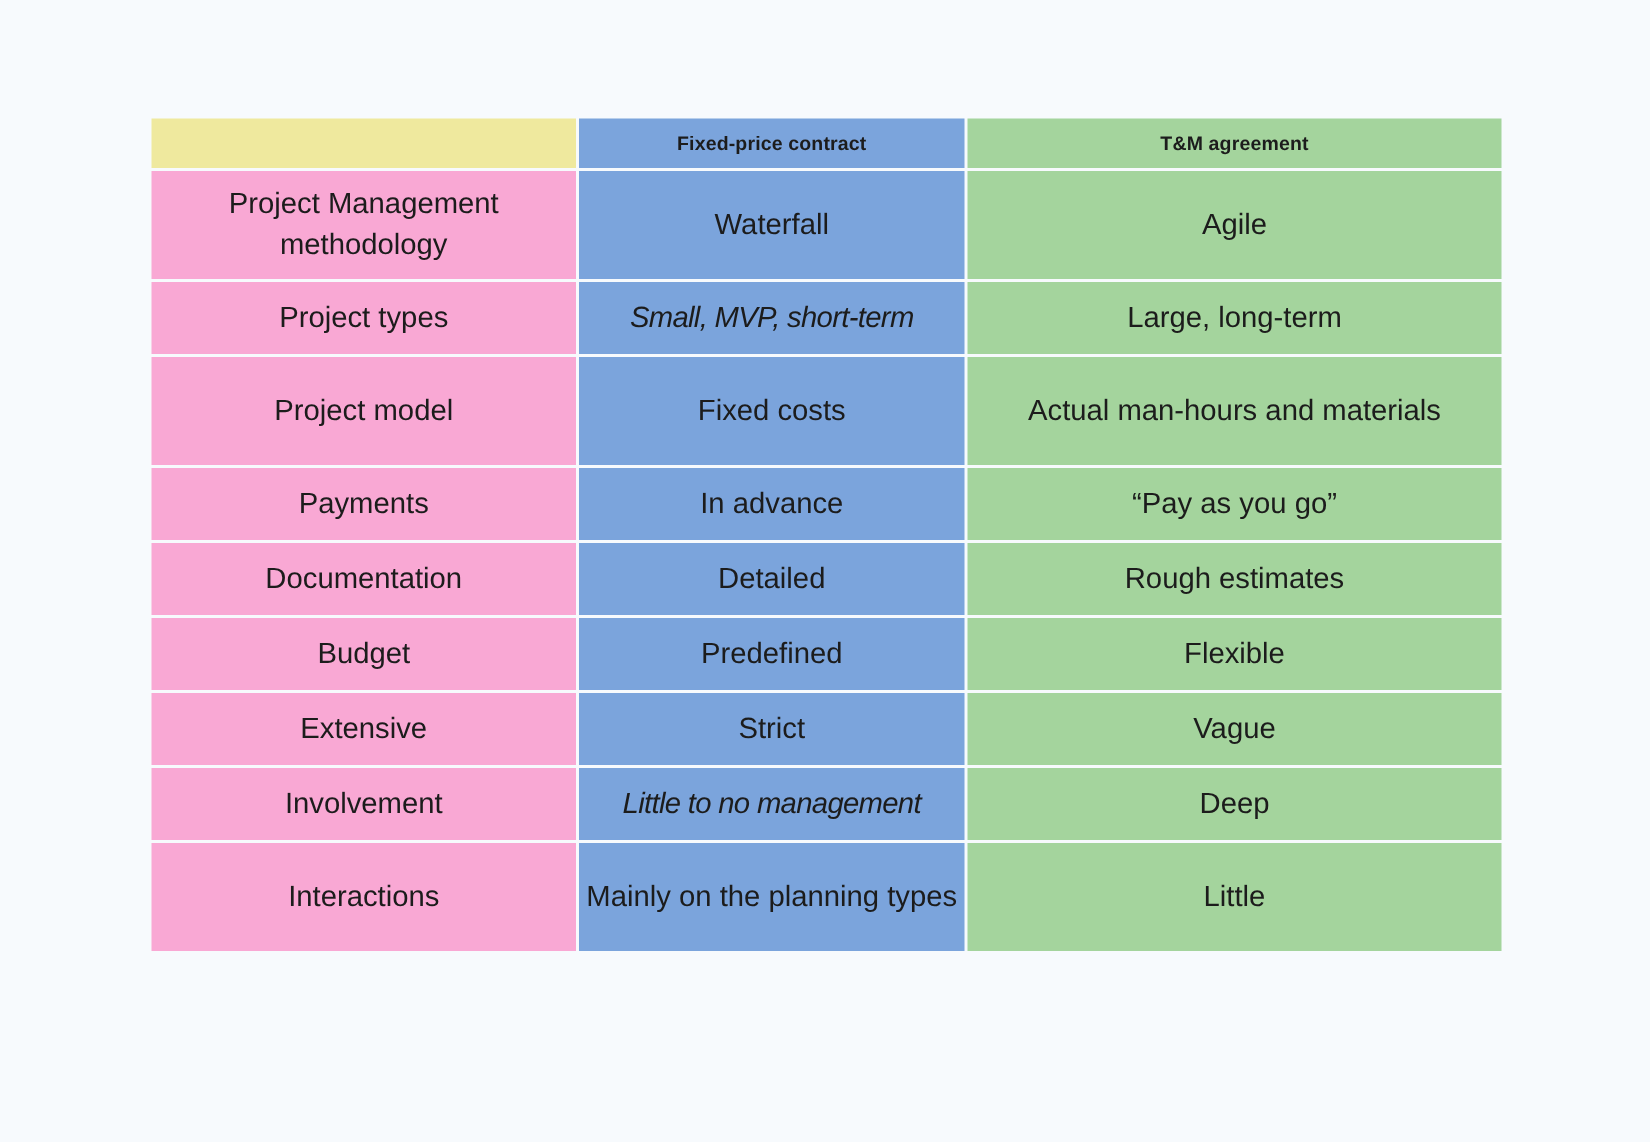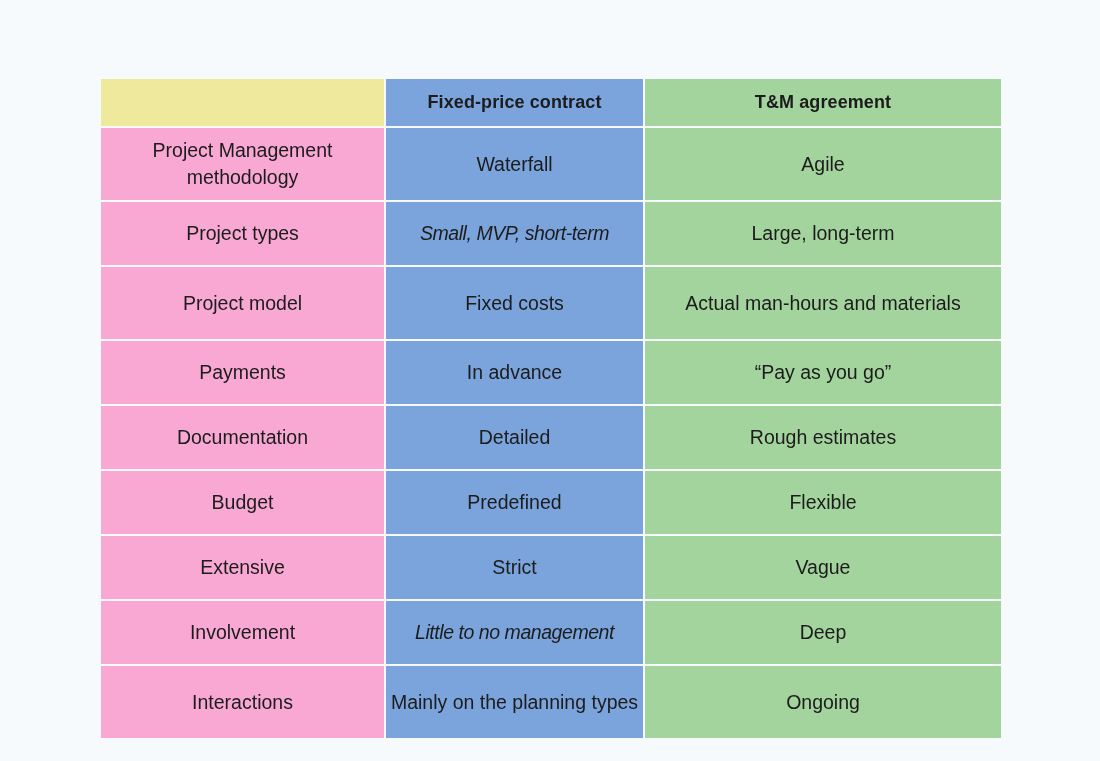--- a/index.html
+++ b/index.html
@@ -48,30 +48,30 @@
   .cell-fixed {
     background: #7ba4dc;
     padding: 6px 4px;
   }
   .cell-tm {
     background: #a4d49d;
     padding: 6px 10px;
   }
   tr.header-row th {
     font-weight: bold;
-    font-size: 18px;
-    height: 47px;
+    font-size: 13px;
+    height: 33px;
     letter-spacing: 0.1px;
   }
   tr.header-row th.cell-label { background: #efe99e; }
   tr.header-row th.cell-fixed { background: #7ba4dc; }
   tr.header-row th.cell-tm    { background: #a4d49d; }
 
   tr.r-tall td { height: 72px; }
-  tr.r-normal td { height: 63px; }
+  tr.r-normal td { height: 48px; }
 
   .tight { letter-spacing: -0.45px; }
   .nowrapfit { white-space: nowrap; font-style: italic; }
 </style>
 </head>
 <body>
 
 <div id="table-wrap">
   <table class="compare">
     <colgroup>
@@ -123,17 +123,17 @@
         <td class="cell-tm">Vague</td>
       </tr>
       <tr class="r-normal">
         <td class="cell-label">Involvement</td>
         <td class="cell-fixed nowrapfit tight">Little to no management</td>
         <td class="cell-tm">Deep</td>
       </tr>
       <tr class="r-tall">
         <td class="cell-label">Interactions</td>
         <td class="cell-fixed">Mainly on the planning types</td>
-        <td class="cell-tm">Ongoing</td>
+        <td class="cell-tm">Little</td>
       </tr>
     </tbody>
   </table>
 </div>
 
 </body></html>

